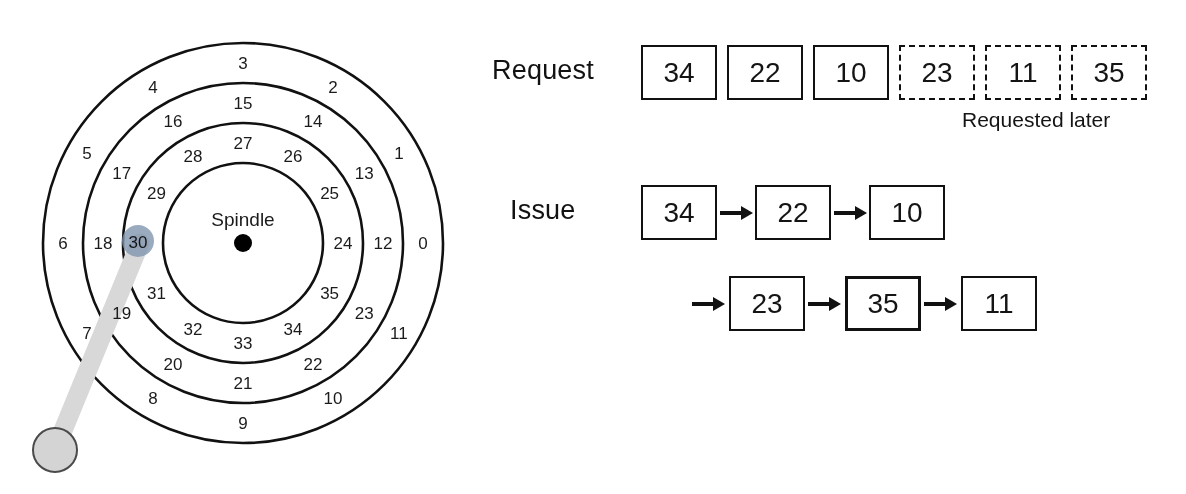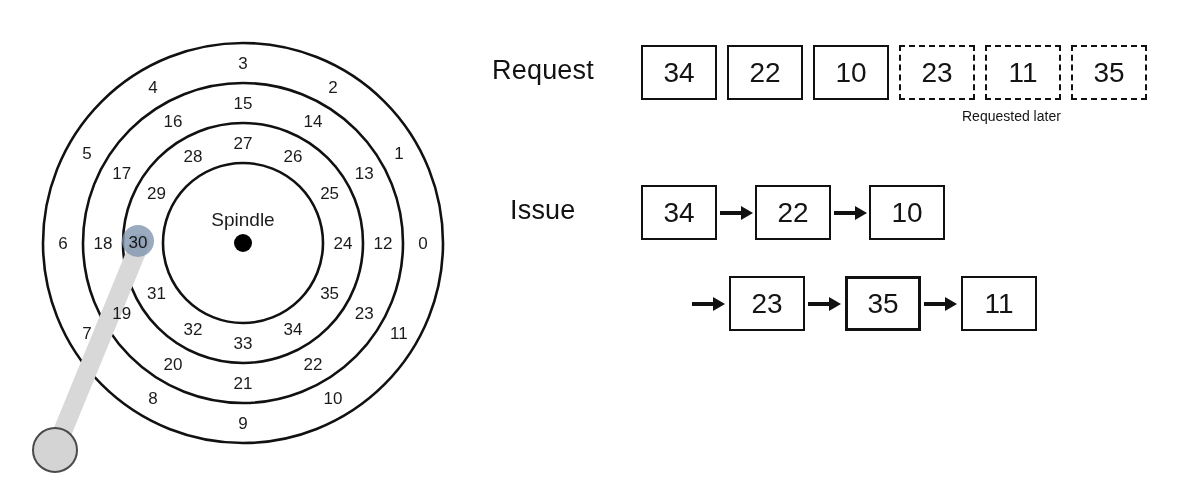--- a/index.html
+++ b/index.html
@@ -90,21 +90,21 @@
   }
   .cell.dashed {
     border-style: dashed;
     border-width: 2px;
   }
   .cell.thick {
     border-width: 3px;
   }
   .note {
     position: absolute;
-    font-size: 14px;
+    font-size: 21px;
     color: #141414;
     white-space: nowrap;
   }
   .arrow {
     position: absolute;
     width: 34px;
     height: 24px;
   }
 </style>
 </head>

